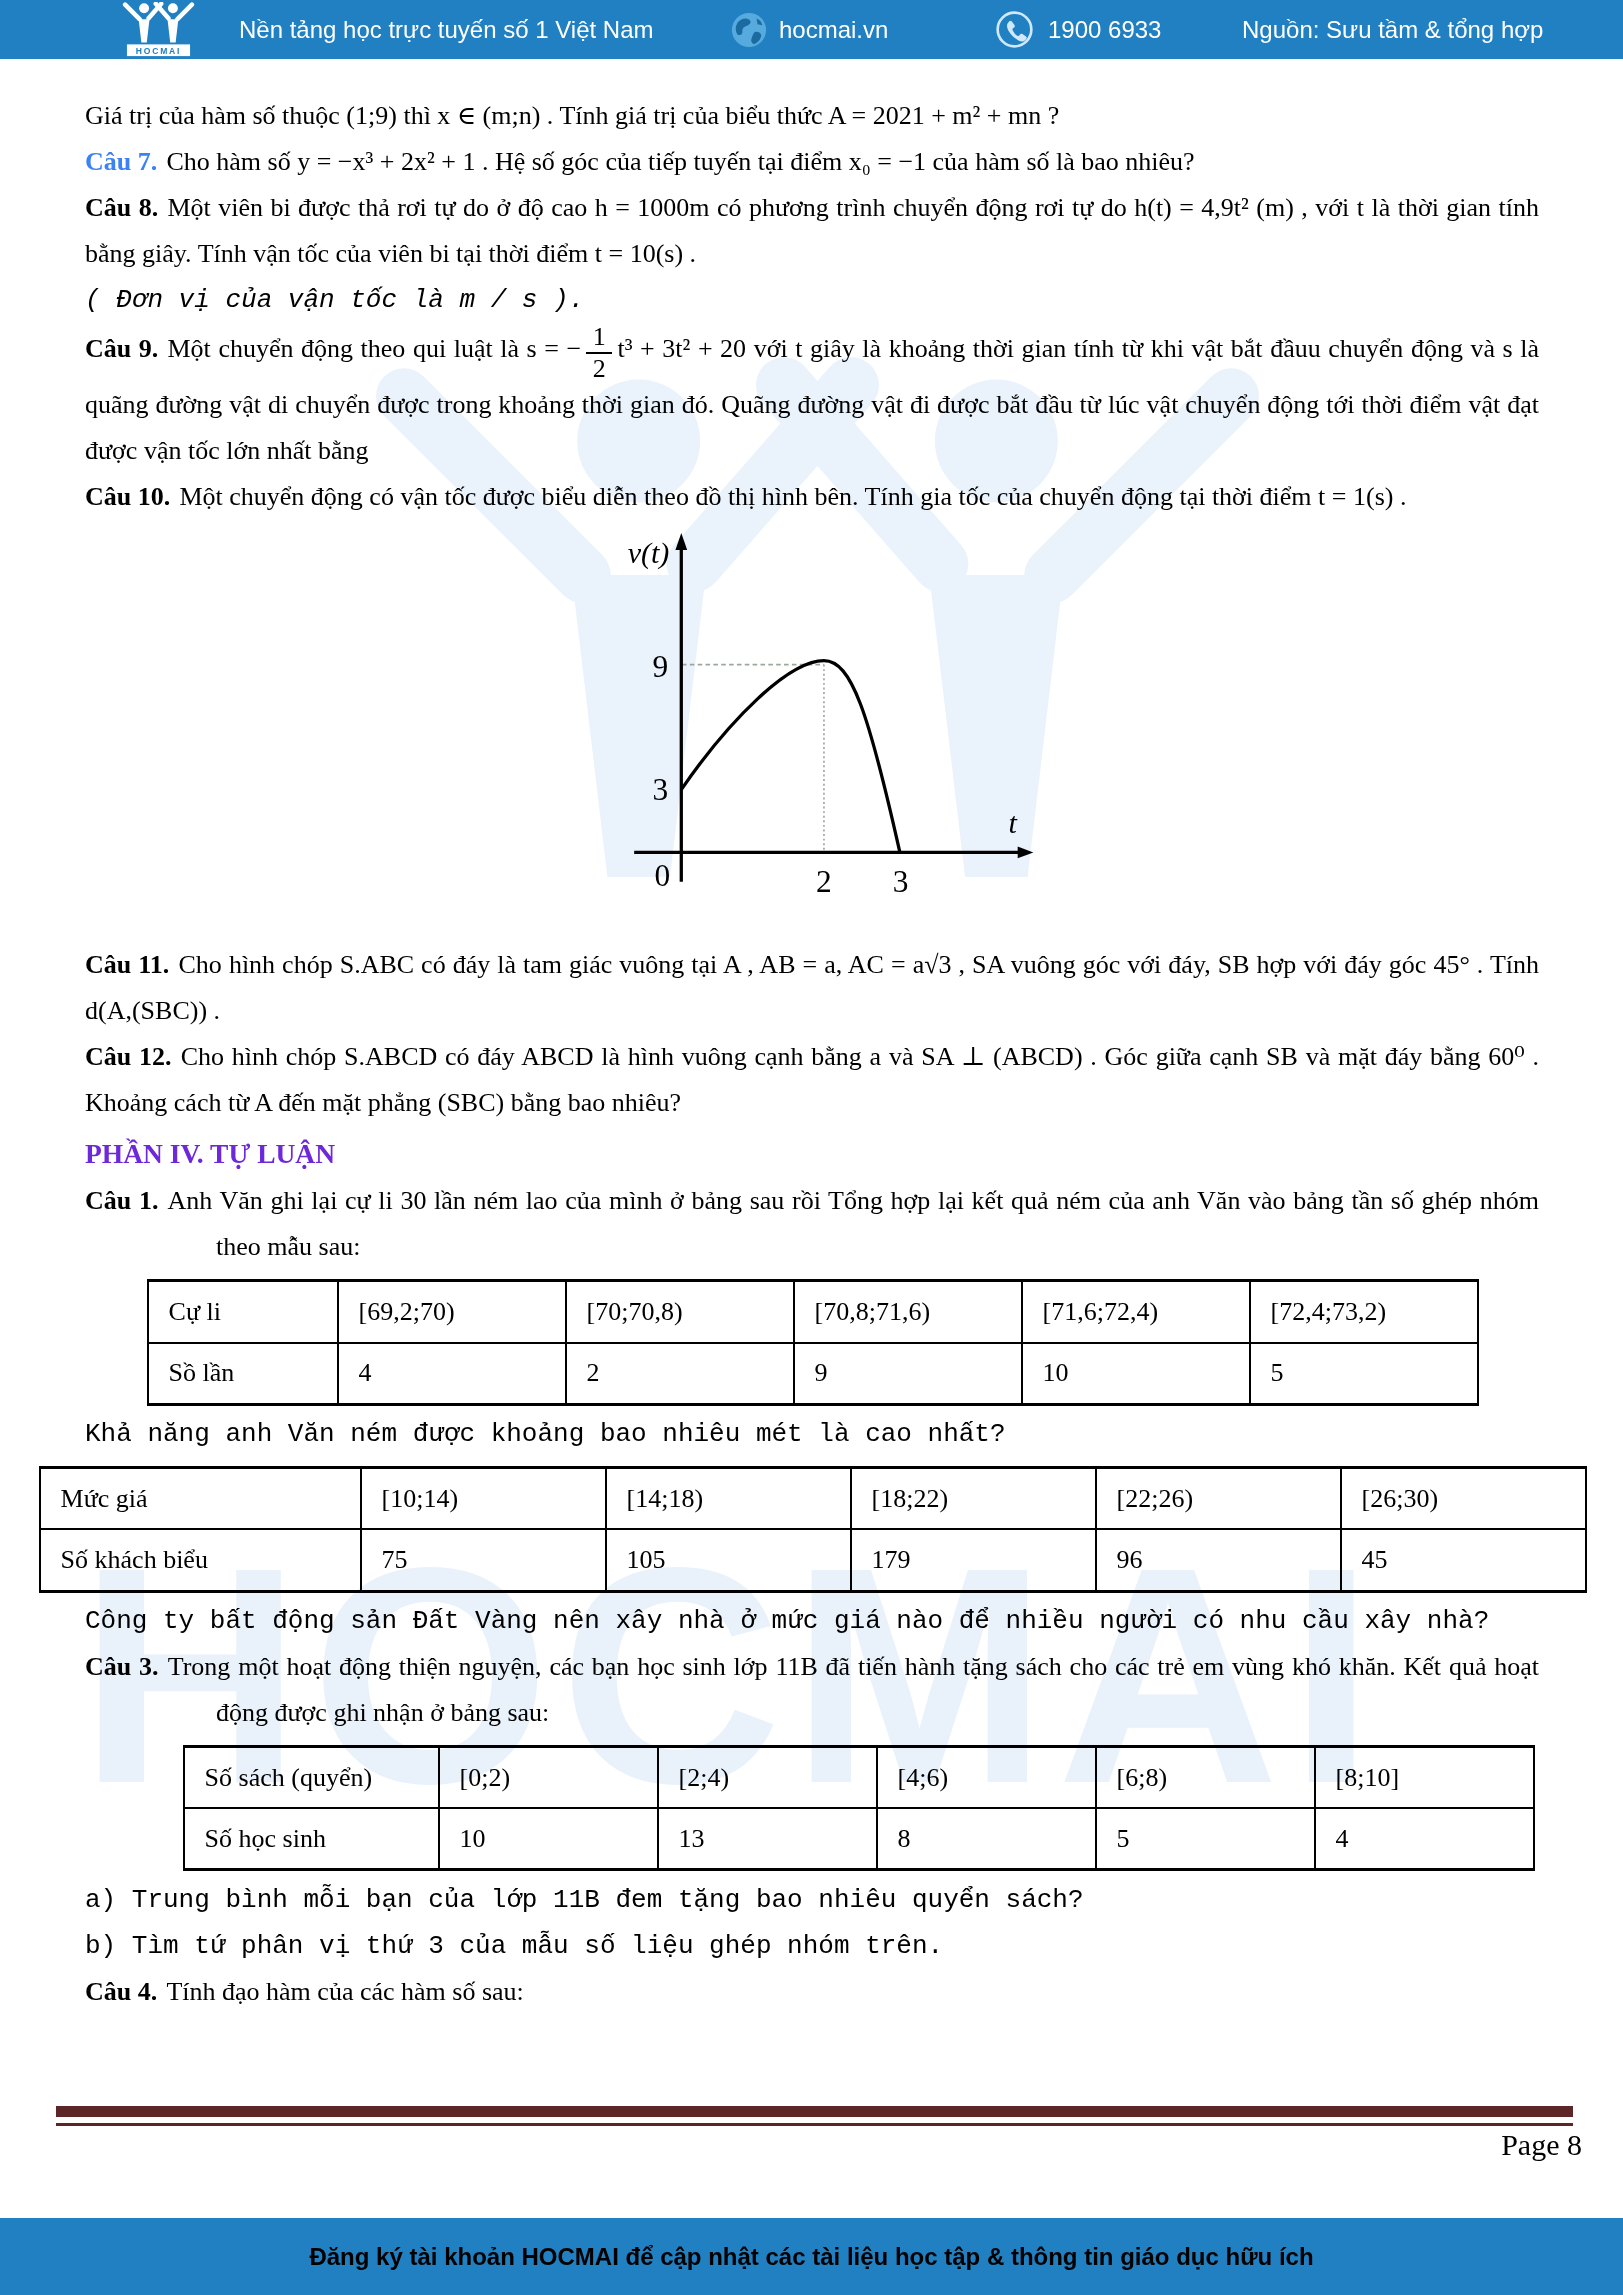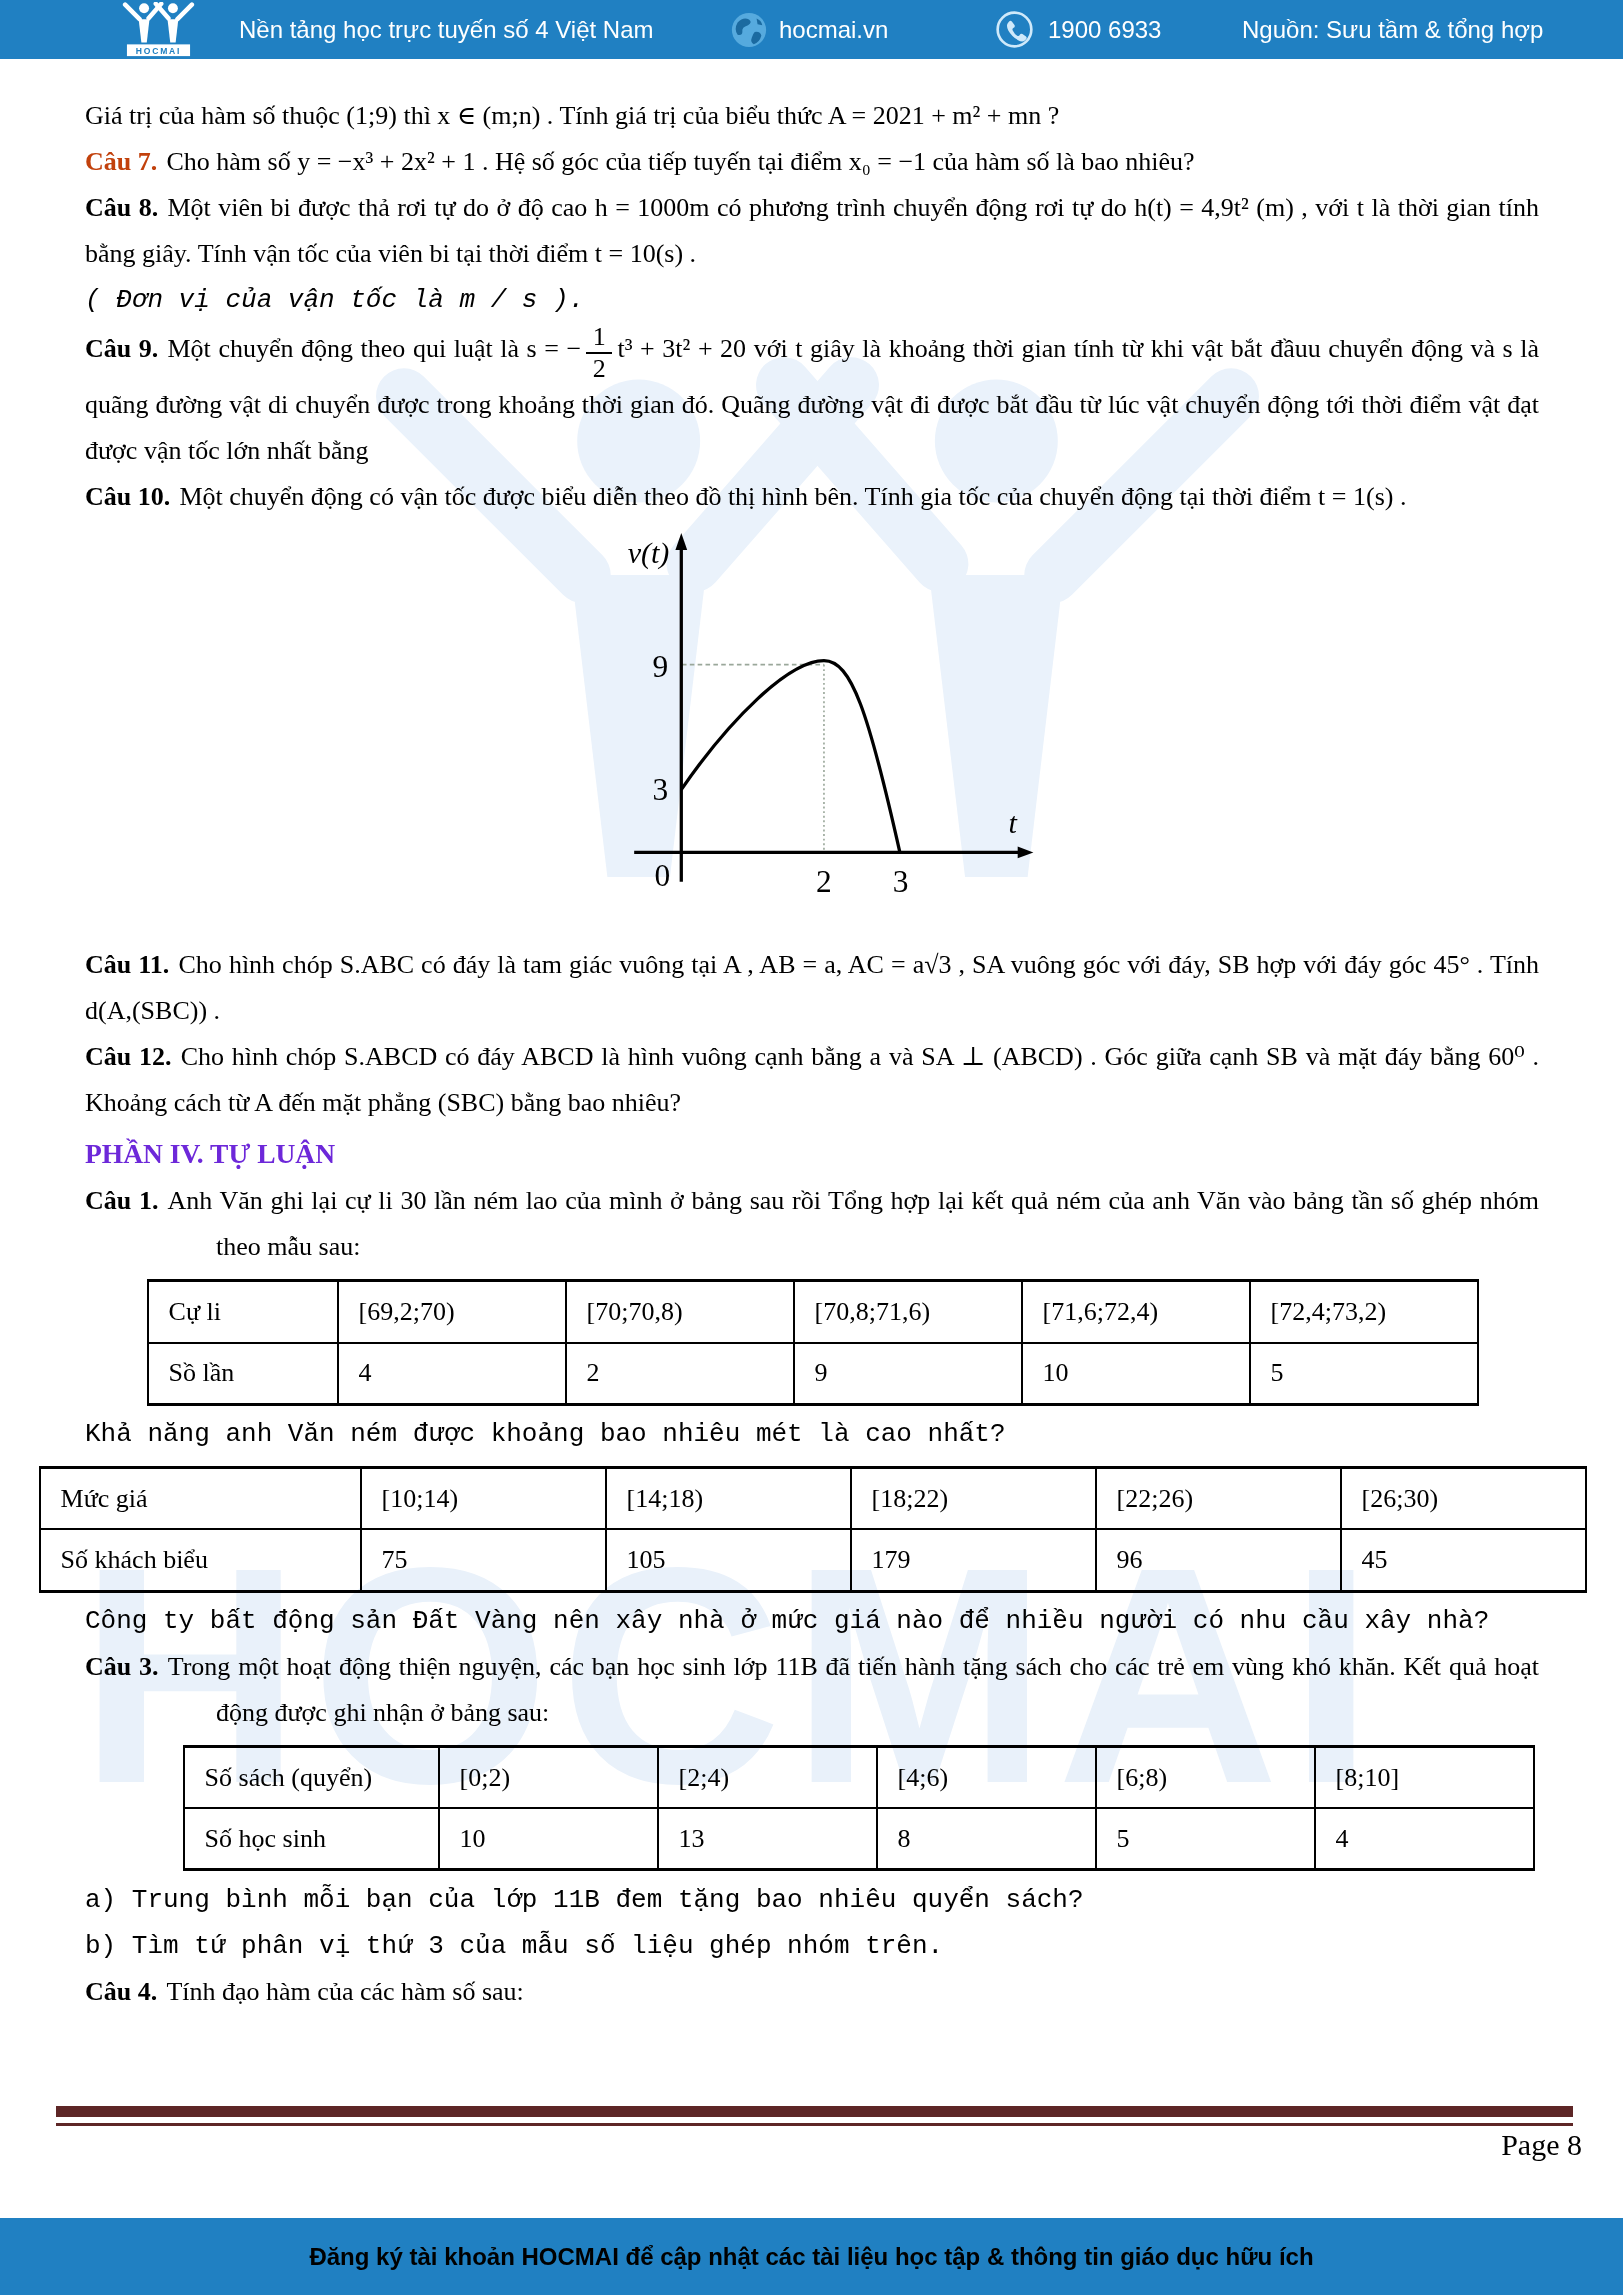--- a/index.html
+++ b/index.html
@@ -18,21 +18,21 @@
   
   .wm{position:absolute;z-index:0;}
   .wm-text{position:absolute;top:1498px;left:79px;z-index:0;
            font-family:"Liberation Sans","DejaVu Sans",sans-serif;font-weight:bold;
            font-size:308px;letter-spacing:9.2px;color:#e9f1fa;}
   
   .content{position:absolute;top:93px;left:85px;width:1454px;z-index:1;font-size:26px;}
   p.line{margin:0;text-align:justify;line-height:46px;}
   p.noj{text-align:left;font-family:Liberation Mono, monospace;}
   .qlabel{font-weight:bold;margin-right:9.2px;}
-  .green{color:#c2410c;}
+  .green{color:#3b82f6;}
   .italic{font-style:italic;}
   .sec-title{color:#6d28d9;font-weight:bold;font-size:27.5px;line-height:48px;margin:3.9px 0 0 0;}
   .hang{padding-left:131px;text-indent:-131px;}
   .frac{display:inline-block;vertical-align:-19.6px;text-align:center;line-height:1.05;margin:0 5.2px;}
   .frac .num{display:block;border-bottom:2px solid #000;padding:0 6.5px 1.3px;}
   .frac .den{display:block;padding-top:1.3px;}
   
   .graphwrap{margin:5.2px 0 17px 523px;width:445px;}
   
   table{border-collapse:collapse;font-size:26px;table-layout:fixed;padding-left:24px;}
@@ -83,21 +83,21 @@
         <line x1="27" y1="19" x2="11" y2="3" stroke-width="5"></line>
         <line x1="37" y1="18" x2="51" y2="2" stroke-width="5"></line>
         <line x1="59" y1="18" x2="45" y2="2" stroke-width="5"></line>
         <line x1="69" y1="19" x2="85" y2="3" stroke-width="5"></line>
         <path d="M26,19 h12 l-3,26 h-6 Z" stroke="none"></path>
         <path d="M58,19 h12 l-3,26 h-6 Z" stroke="none"></path>
       </g>
       <rect x="13" y="47" width="70" height="13" fill="#ffffff"></rect>
       <text x="48" y="57.5" text-anchor="middle" font-family="Liberation Sans, sans-serif" font-size="9.5" font-weight="bold" letter-spacing="2" fill="#2080c2">HOCMAI</text>
     </svg>
-    <div class="tagline">Nền tảng học trực tuyến số 4 Việt Nam</div>
+    <div class="tagline">Nền tảng học trực tuyến số 1 Việt Nam</div>
     <svg class="globe" width="38" height="38" viewBox="0 0 40 40">
       <circle cx="20" cy="20" r="18" fill="#56aade"></circle>
       <path d="M8,12 q6,-6 12,-3 q4,3 -1,6 q-7,2 -6,7 q0,4 -5,3 q-4,-6 0,-13 Z" fill="#1b6aa0"></path>
       <path d="M26,22 q6,-1 7,4 q-2,7 -8,9 q-4,-2 -2,-7 q1,-4 3,-6 Z" fill="#1b6aa0"></path>
       <path d="M28,8 q5,2 6,7 l-5,-1 Z" fill="#1b6aa0"></path>
     </svg>
     <div class="website">hocmai.vn</div>
     <svg class="phoneicon" width="39" height="39" viewBox="0 0 44 44">
       <circle cx="22" cy="22" r="19" fill="none" stroke="#cfe9fa" stroke-width="3"></circle>
       <path d="M15 14 q2,-3 4,-1 l3,4 q1,2 -1,3 q-2,1 -1,3 q2,4 5,6 q2,1 3,-1 q1,-2 3,-1 l4,3 q2,2 -1,4 q-3,3 -8,0 q-7,-4 -11,-11 q-3,-6 0,-9 Z" fill="#cfe9fa"></path>

